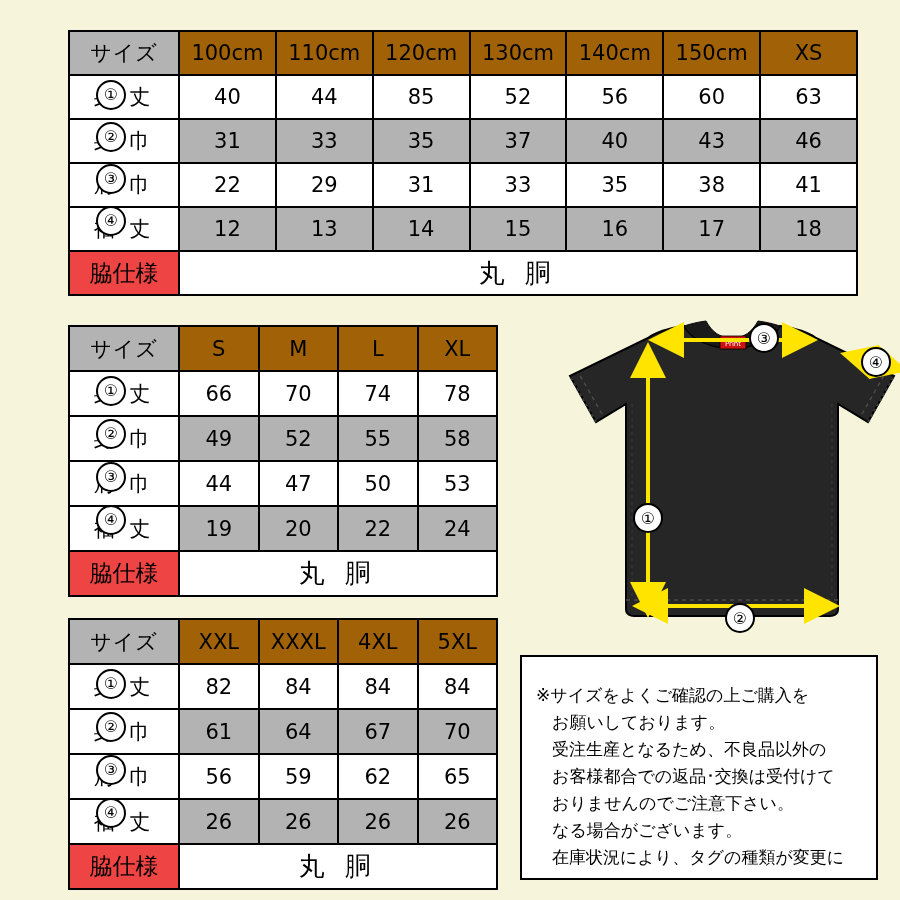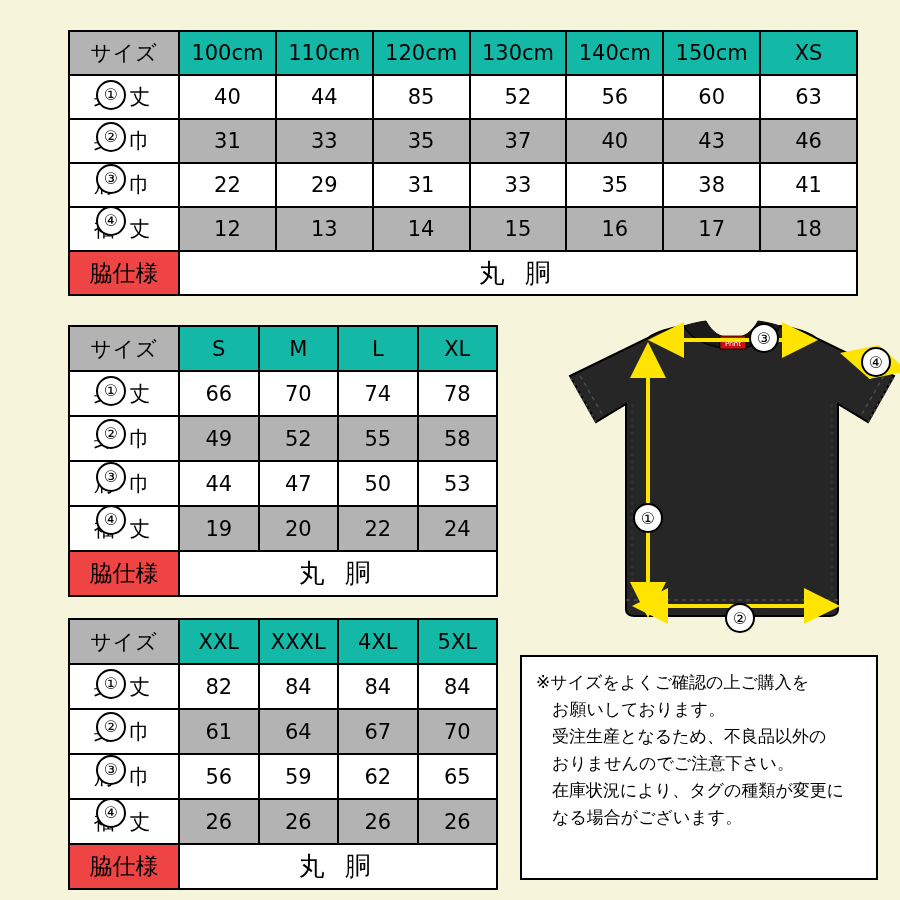--- a/index.html
+++ b/index.html
@@ -28,21 +28,21 @@
     background: #ffffff;
   }
   table.size-table td, table.size-table th {
     border: 2px solid #000;
     text-align: center;
     vertical-align: middle;
     font-weight: normal;
     padding: 0;
   }
   .hdr-cell {
-    background: #14b8a6;
+    background: #a16207;
     font-size: 21px;
   }
   .hdr-label {
     background: #b3b3b3;
     font-size: 21px;
     letter-spacing: 1px;
   }
   .row-label {
     background: #ffffff;
     font-size: 21px;
@@ -108,21 +108,21 @@
   
   #notice-box {
     position: absolute;
     left: 520px;
     top: 655px;
     width: 358px;
     height: 225px;
     border: 2px solid #000;
     background: #ffffff;
     box-sizing: border-box;
-    padding: 12px 14px 8px 14px;
+    padding: 25px 14px 8px 14px;
   }
   #notice-box p {
     margin: 0;
     font-size: 17px;
     line-height: 27px;
     letter-spacing: 0px;
     white-space: nowrap;
   }
   #notice-box p.indent {
     padding-left: 16px;
@@ -376,18 +376,19 @@
         <circle cx="188" cy="300" r="14" fill="#ffffff" stroke="#000" stroke-width="2"></circle>
         <text id="d2" x="188" y="306" font-size="16" text-anchor="middle" fill="#000" font-family="'DejaVu Sans', sans-serif">②</text>
       </g>
     </svg>
   </div>
 
   <div id="notice-box">
     <p>※サイズをよくご確認の上ご購入を</p>
     <p class="indent">お願いしております。</p>
     <p class="indent">受注生産となるため、不良品以外の</p>
+    <p class="indent">お客様都合での返品･交換は受付けて</p>
     <p class="indent">おりませんのでご注意下さい。</p>
+    <p class="indent">なる場合がございます。</p>
     <p class="indent">在庫状況により、タグの種類が変更に</p>
-    <p class="indent">なる場合がございます。</p>
   </div>
 
 </div>
 
 </body></html>

